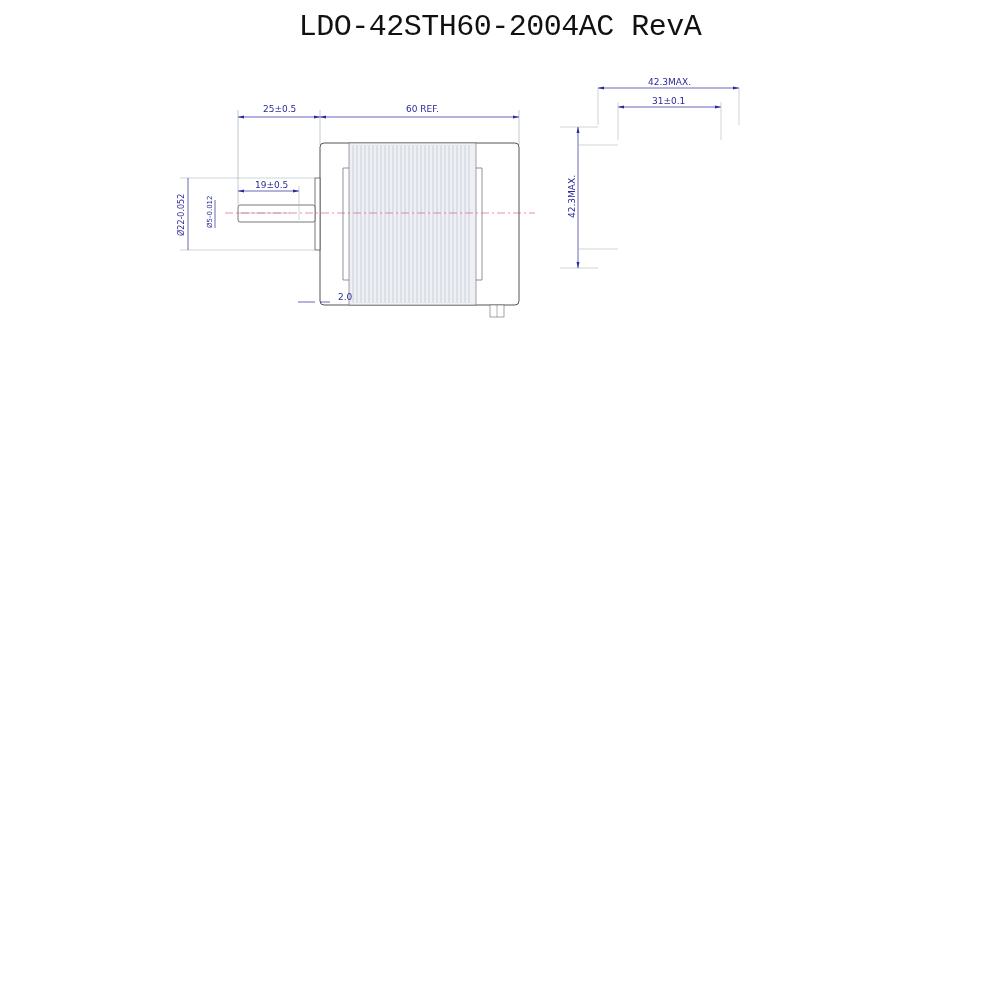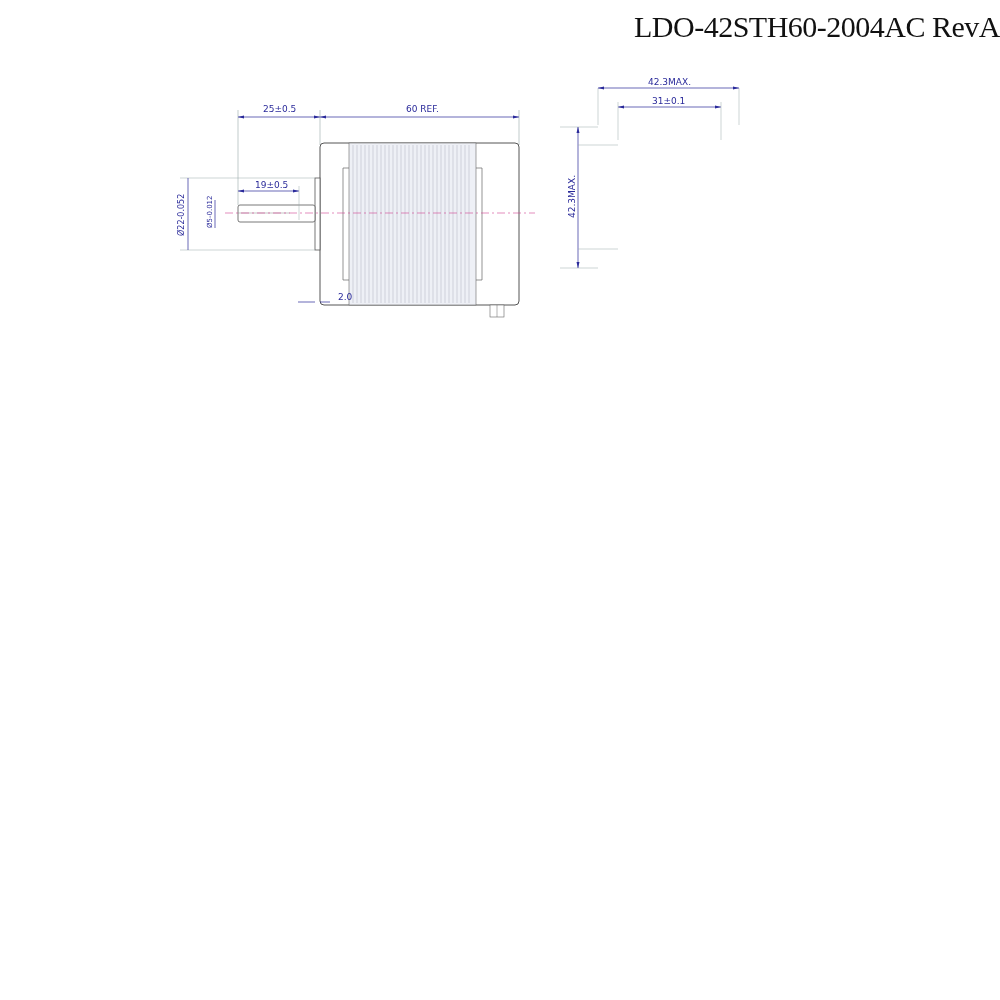--- a/index.html
+++ b/index.html
@@ -1,18 +1,18 @@
 <!DOCTYPE html>
 <html><head>
   <meta charset="utf-8">
   <style>
     html, body { margin: 0; padding: 0; background: #ffffff; }
     body { width: 1000px; height: 1000px; position: relative; overflow: hidden; font-family: "DejaVu Sans", sans-serif; }
     .abs { position: absolute; }
-    .title { left: 0; top: 10px; width: 1000px; text-align: right; font-family: Liberation Serif, serif; font-size: 30px; color: #111; letter-spacing: -0.5px; }
+    .title { left: 0; top: 10px; width: 1000px; text-align: center; font-family: Liberation Mono, monospace; font-size: 30px; color: #111; letter-spacing: -0.5px; }
     svg text { font-family: "DejaVu Sans", sans-serif; }
     .dim { fill: #2a2a9a; font-size: 9px; }
   </style>
 </head>
 <body>
 
 <div class="abs title">LDO-42STH60-2004AC RevA</div>
 
 <svg class="abs" style="left:170px;top:95px;" width="380" height="230" viewBox="170 95 380 230">
 

